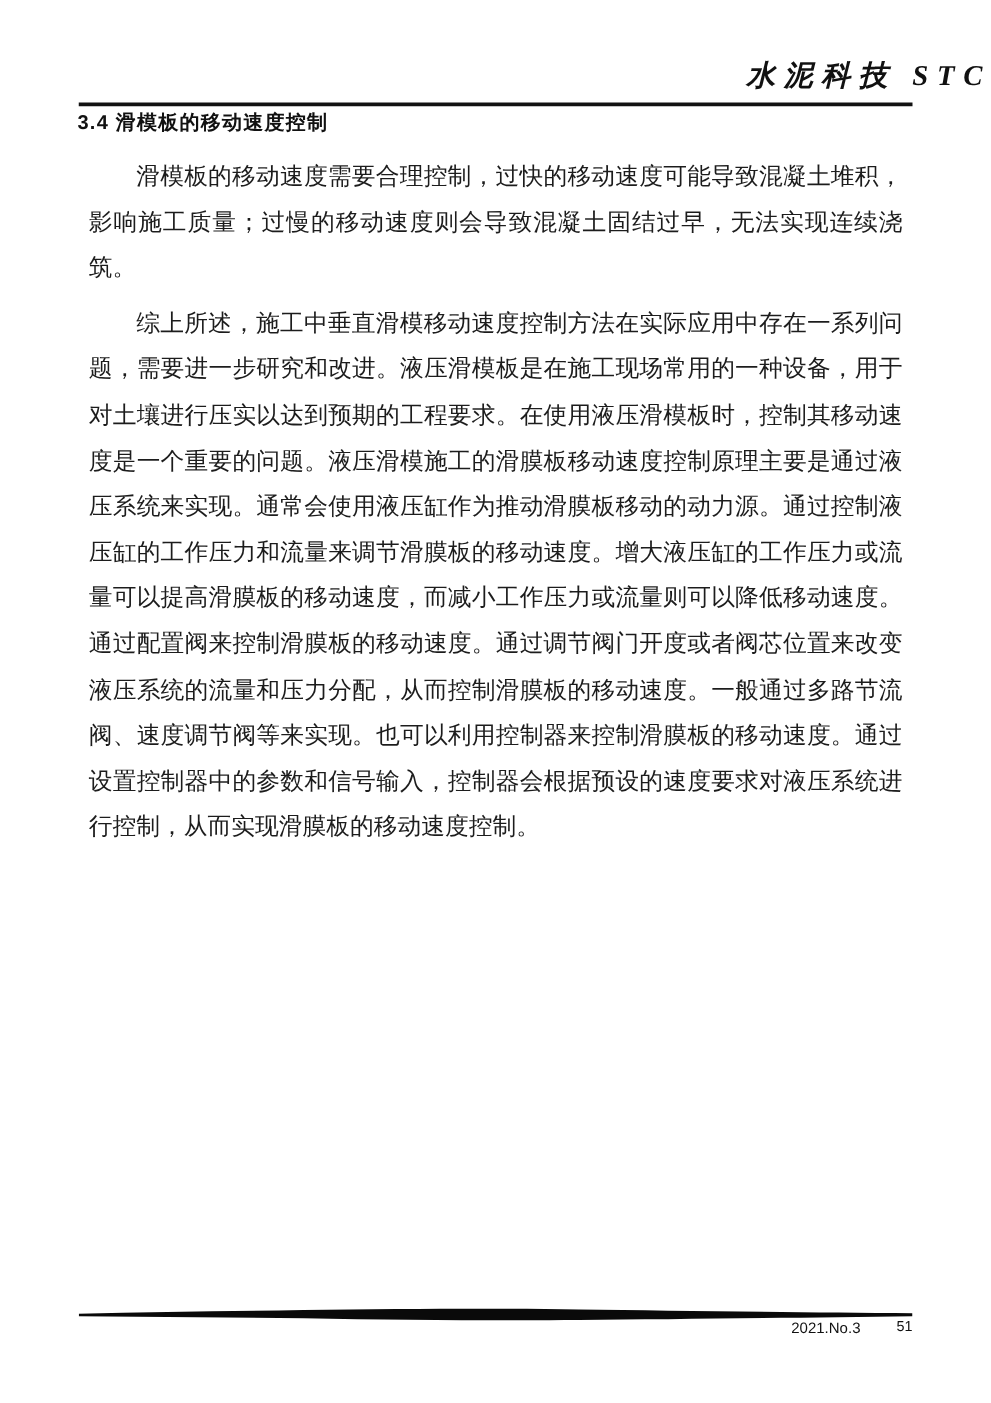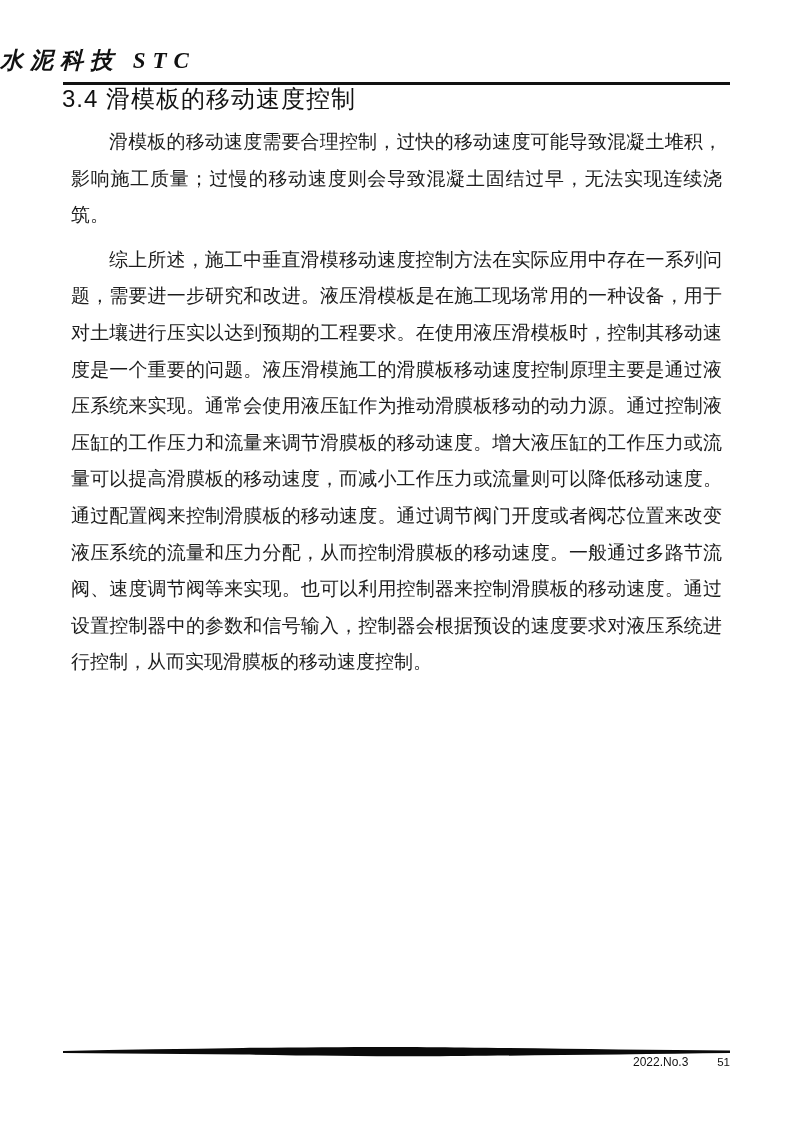--- a/index.html
+++ b/index.html
@@ -14,21 +14,21 @@
     background: #ffffff;
     overflow: hidden;
     color: #1a1a1a;
     font-family: "Liberation Serif", serif;
   }
   .header-title {
     position: absolute;
     top: 46px;
     left: 0;
     width: 100%;
-    text-align: left;
+    text-align: right;
     font-family: "Liberation Serif", serif;
     font-style: italic;
     font-weight: 600;
     font-size: 23px;
     line-height: 30px;
     letter-spacing: 7px;
     color: #111111;
   }
   .header-rule {
     position: absolute;
@@ -37,22 +37,22 @@
     width: 667px;
     height: 2.5px;
     background: #121212;
   }
   .section-heading {
     position: absolute;
     left: 62px;
     top: 86px;
     margin: 0;
     font-family: "Liberation Sans", sans-serif;
-    font-weight: 400;
-    font-size: 24px;
+    font-weight: 700;
+    font-size: 16px;
     line-height: 26px;
     letter-spacing: 1px;
     color: #111111;
   }
   .article-body {
     position: absolute;
     left: 63px;
     top: 116px;
     width: 667px;
     font-size: 19px;
@@ -118,16 +118,16 @@
              C260,1 340,0.5 400,1.5
              C480,2.5 580,4 667,4.5
              L667,7
              C580,8 480,9.5 400,10
              C340,10.5 260,10 180,8.5
              C120,8 60,7.5 0,7 Z" fill="#0a0a0a"></path>
   </svg>
 
   <div class="footer-row">
     <span class="page-number">51</span>
-    <span class="issue-number">2022.No.3</span>
+    <span class="issue-number">2021.No.3</span>
   </div>
 
 </div>
 
 </body></html>

